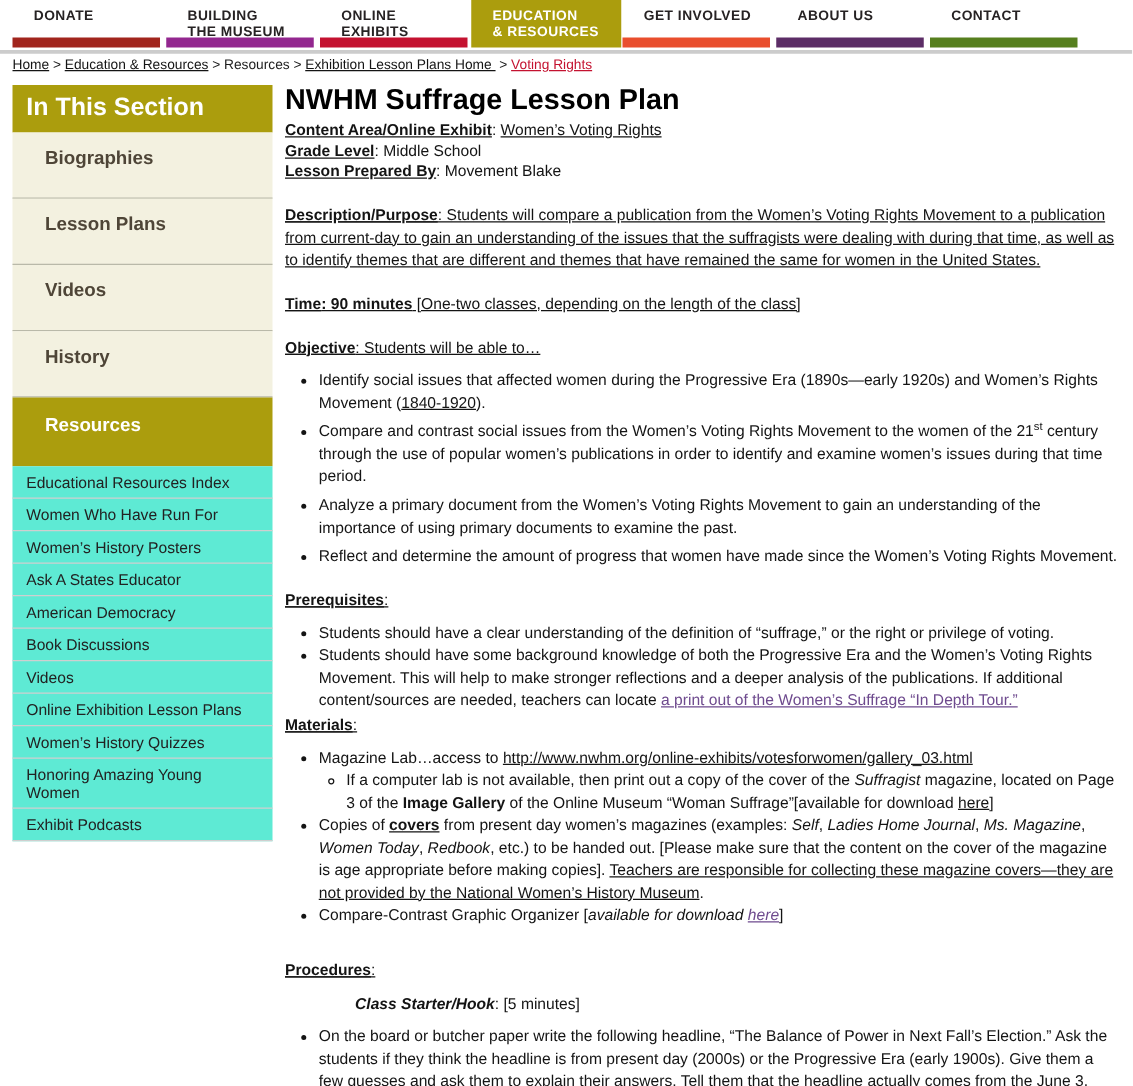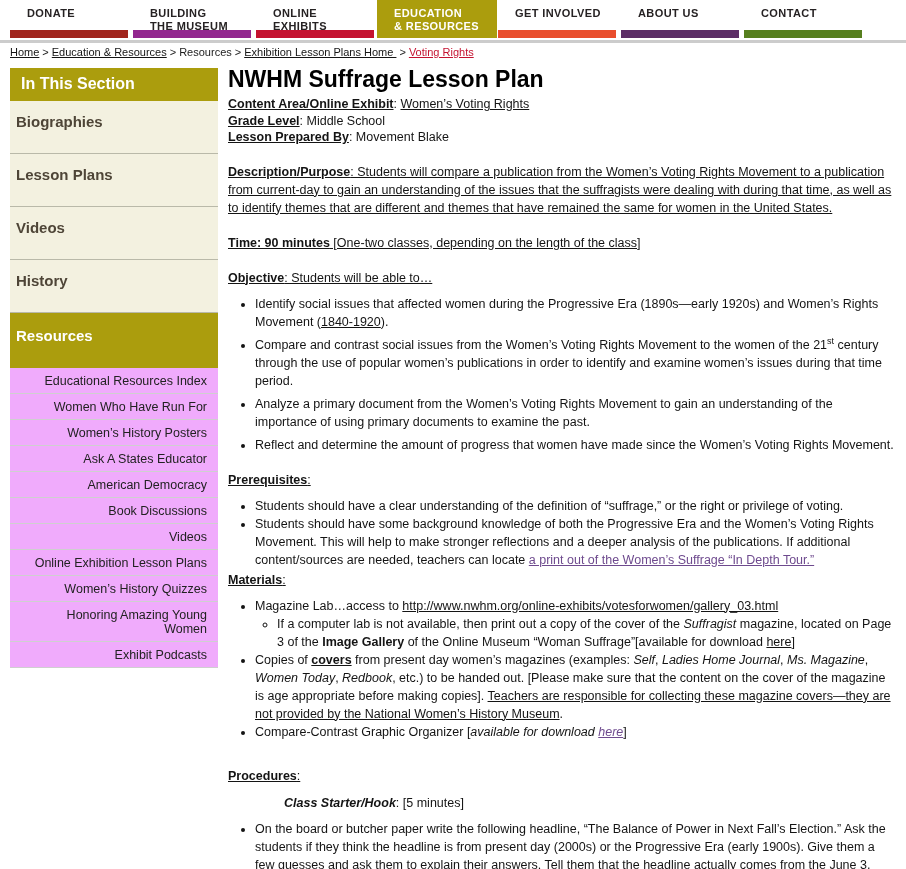--- a/index.html
+++ b/index.html
@@ -20,24 +20,24 @@
   
   .breadcrumb { position: absolute; top: 46px; left: 10px; font-size: 11px; color: #1c1c1c; }
   .crumb { cursor: pointer; }
   .crumb.link { text-decoration: underline; }
   .crumb.plain { text-decoration: none; cursor: default; }
   .crumb.current { color: #c41230; text-decoration: underline; }
   .crumb-sep { margin: 0 3px; }
 
   
   .sidebar { position: absolute; top: 68px; left: 10px; width: 208px; }
-  .sb-header { color: #fff; font-size: 16px; font-weight: bold; padding: 7px 11px 8px; }
-  .sb-item { background: #f3f1e0; color: #4e4537; font-size: 15px; font-weight: bold; padding: 12px 6px; height: 53px; border-bottom: 1px solid #b9b9a9; cursor: pointer; }
+  .sb-header { color: #fff; font-size: 20px; font-weight: bold; padding: 7px 11px 8px; }
+  .sb-item { background: #f3f1e0; color: #4e4537; font-size: 15px; font-weight: bold; padding: 12px 26px; height: 53px; border-bottom: 1px solid #b9b9a9; cursor: pointer; }
   .sb-item.active { color: #fff; height: 55px; padding-top: 14px; border-bottom: none; }
-  .sb-links { background: #f0abfc; text-align: right; }
+  .sb-links { background: #5eead4; }
   .sb-link { font-size: 12.5px; color: #222; padding: 6px 11px 5px; border-bottom: 1px solid #cfcfcf; cursor: pointer; }
 
   
   .content { position: absolute; top: 70px; left: 228px; width: 668px; font-size: 12.5px; line-height: 18px; color: #141414; }
   h1 { font-size: 23px; font-weight: bold; margin: 0 0 8px 0; color: #000; }
   .meta { margin: 0; line-height: 16.5px; }
   .para { margin: 17px 0 0 0; text-decoration: underline; }
   .para.tight { margin-top: 2px; }
   .para.proc { margin-top: 26px; }
   .class-starter { margin: 9px 0 0 56px; }

